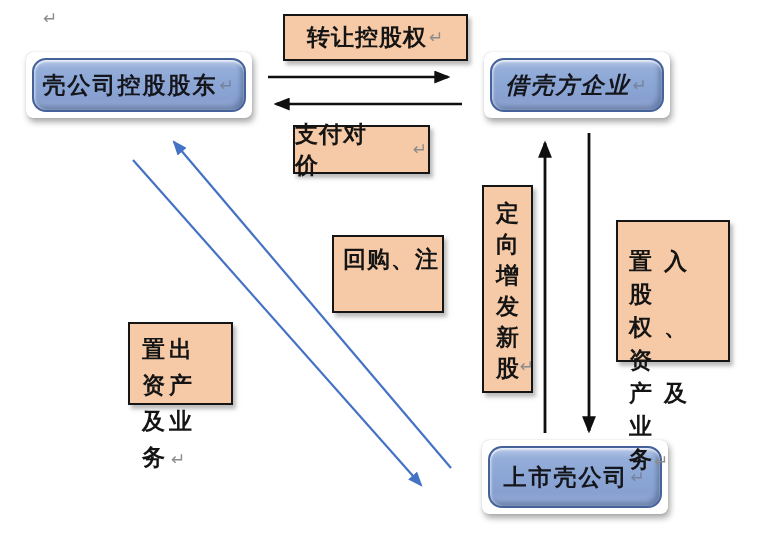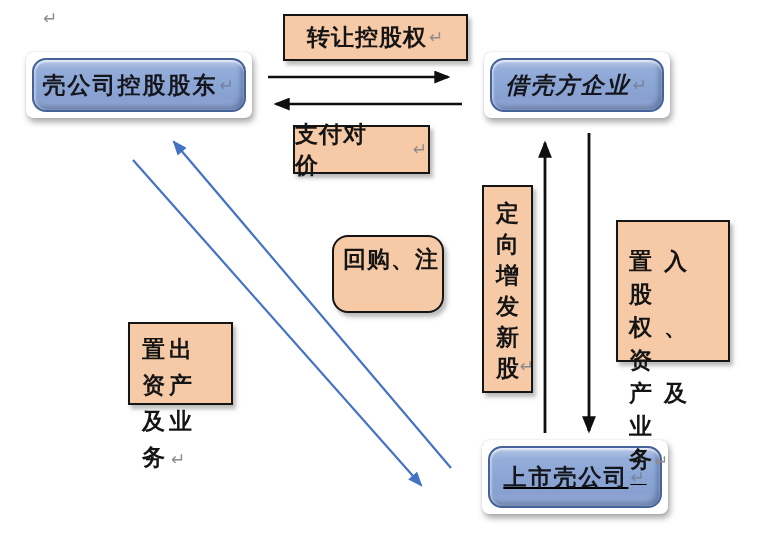--- a/index.html
+++ b/index.html
@@ -25,31 +25,31 @@
     width:100%;height:100%;box-sizing:border-box;
     border:2px solid #46629b;border-radius:14px;
     background:linear-gradient(180deg,#b9c9e8 0%,#94add9 18%,#8aa5d4 55%,#889fd0 78%,#9db3dc 100%);
     box-shadow:inset 0 2px 2px rgba(255,255,255,.65), inset 2px 0 2px rgba(255,255,255,.35), inset -3px -4px 5px rgba(30,50,90,.38);
     display:flex;align-items:center;justify-content:center;
     font-weight:700;font-size:23px;color:#15151c;letter-spacing:2px;white-space:nowrap;
   }
   .node-inner .pmark{color:#76849b;font-size:17px;}
   #node-a{left:26px;top:52px;width:226px;height:66px;}
   #node-b{left:484px;top:52px;width:186px;height:66px;font-style:italic;}
-  #node-c{left:482px;top:440px;width:186px;height:74px;text-decoration:underline;}
+  #node-c{left:482px;top:440px;width:186px;height:74px;}
   
   .plabel{
     position:absolute;z-index:2;background:#f6caa7;border:2px solid #151515;
     box-shadow:3px 4px 4px rgba(130,130,130,.55);box-sizing:border-box;
     font-weight:700;font-size:23px;color:#141414;z-index:2;
   }
   .plabel .pmark{font-size:17px;}
   #lbl-transfer{left:283px;top:14px;width:185px;height:47px;display:flex;align-items:center;justify-content:center;letter-spacing:1px;}
   #lbl-pay{left:293px;top:125px;width:137px;height:49px;display:flex;align-items:center;justify-content:center;letter-spacing:1px;gap:27px;}
-  #lbl-buyback{left:332px;top:235px;width:112px;height:78px;padding:6px 0 0 9px;line-height:33px;letter-spacing:1px;border-radius:16px;}
+  #lbl-buyback{left:332px;top:235px;width:112px;height:78px;padding:6px 0 0 9px;line-height:33px;letter-spacing:1px;}
   #lbl-placement{left:482px;top:185px;width:51px;height:208px;text-align:center;padding-top:11px;line-height:31px;}
   #lbl-placement .pmark{position:absolute;right:-3px;bottom:16px;margin:0;}
   #lbl-inject{left:616px;top:220px;width:114px;height:142px;padding:23px 0 0 11px;line-height:33px;}
   #lbl-inject .just{letter-spacing:12px;}
   #lbl-divest{left:128px;top:322px;width:105px;height:83px;padding:8px 12px 0 12px;line-height:36px;letter-spacing:4px;}
 </style>
 </head>
 <body>
 
 <div class="page">

